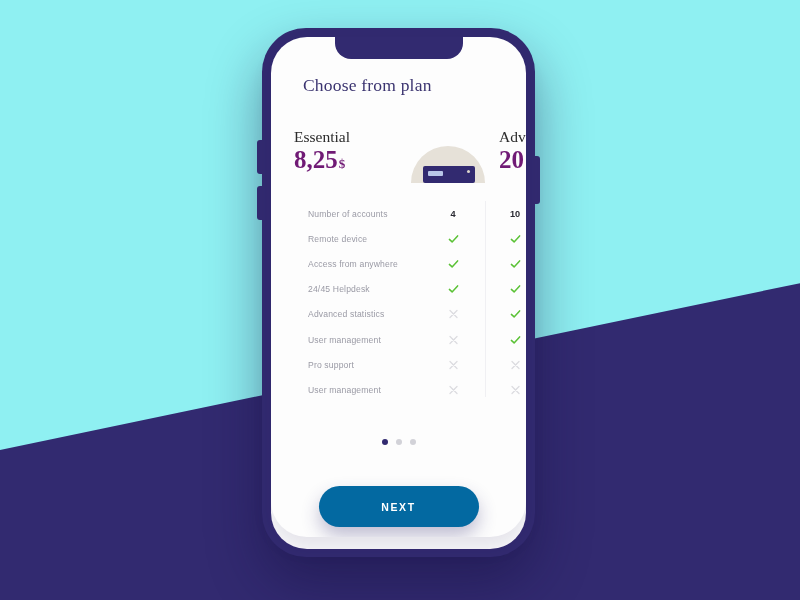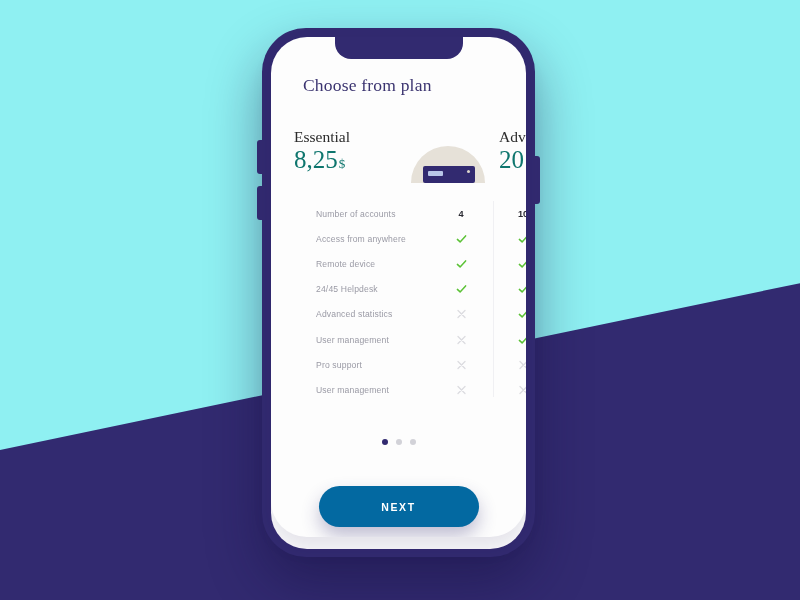--- a/index.html
+++ b/index.html
@@ -136,23 +136,24 @@
   .plan-name {
     font-family: "Liberation Serif", serif;
     font-size: 15.5px;
     color: #2B2B2B;
     line-height: 1;
     white-space: nowrap;
   }
   .plan-price {
     font-family: "Liberation Serif", serif;
     font-size: 25px;
-    color: #0f766e;
+    color: #701a75;
     line-height: 1.18;
     white-space: nowrap;
+    font-weight: bold;
   }
   .plan-currency {
     font-size: 13px;
     vertical-align: baseline;
     margin-left: 1px;
   }
 
   
   #illustration {
     position: absolute;
@@ -194,21 +195,21 @@
     top: 4px;
     width: 3px;
     height: 3px;
     background: #DDD6CB;
     border-radius: 50%;
   }
 
   
   #features {
     position: absolute;
-    left: 13px;
+    left: 5px;
     top: 164px;
     width: 100%;
     text-decoration: underline;
   }
   #col-divider {
     position: absolute;
     left: 209px;
     top: 0;
     width: 1px;
     height: 196px;
@@ -336,30 +337,30 @@
       </div>
 
       <div id="features">
         <div id="col-divider"></div>
       <div class="feature-row">
             <div class="feature-label">Number of accounts</div>
             <div class="cell cell-1"><span class="cell-num">4</span></div>
             <div class="cell cell-2"><span class="cell-num">10</span></div>
           </div>
           <div class="feature-row">
+            <div class="feature-label">Remote device</div>
+            <div class="cell cell-1"><span class="mark"><svg width="13" height="13" viewBox="0 0 13 13">
+                  <path d="M2.4 6.9 L5.1 9.4 L10.6 3.4" fill="none" stroke="#5BC236" stroke-width="1.5" stroke-linecap="round" stroke-linejoin="round"></path>
+                </svg></span></div>
+            <div class="cell cell-2"><span class="mark"><svg width="13" height="13" viewBox="0 0 13 13">
+                  <path d="M2.4 6.9 L5.1 9.4 L10.6 3.4" fill="none" stroke="#5BC236" stroke-width="1.5" stroke-linecap="round" stroke-linejoin="round"></path>
+                </svg></span></div>
+          </div>
+          <div class="feature-row">
             <div class="feature-label">Access from anywhere</div>
-            <div class="cell cell-1"><span class="mark"><svg width="13" height="13" viewBox="0 0 13 13">
-                  <path d="M2.4 6.9 L5.1 9.4 L10.6 3.4" fill="none" stroke="#5BC236" stroke-width="1.5" stroke-linecap="round" stroke-linejoin="round"></path>
-                </svg></span></div>
-            <div class="cell cell-2"><span class="mark"><svg width="13" height="13" viewBox="0 0 13 13">
-                  <path d="M2.4 6.9 L5.1 9.4 L10.6 3.4" fill="none" stroke="#5BC236" stroke-width="1.5" stroke-linecap="round" stroke-linejoin="round"></path>
-                </svg></span></div>
-          </div>
-          <div class="feature-row">
-            <div class="feature-label">Remote device</div>
             <div class="cell cell-1"><span class="mark"><svg width="13" height="13" viewBox="0 0 13 13">
                   <path d="M2.4 6.9 L5.1 9.4 L10.6 3.4" fill="none" stroke="#5BC236" stroke-width="1.5" stroke-linecap="round" stroke-linejoin="round"></path>
                 </svg></span></div>
             <div class="cell cell-2"><span class="mark"><svg width="13" height="13" viewBox="0 0 13 13">
                   <path d="M2.4 6.9 L5.1 9.4 L10.6 3.4" fill="none" stroke="#5BC236" stroke-width="1.5" stroke-linecap="round" stroke-linejoin="round"></path>
                 </svg></span></div>
           </div>
           <div class="feature-row">
             <div class="feature-label">24/45 Helpdesk</div>
             <div class="cell cell-1"><span class="mark"><svg width="13" height="13" viewBox="0 0 13 13">

